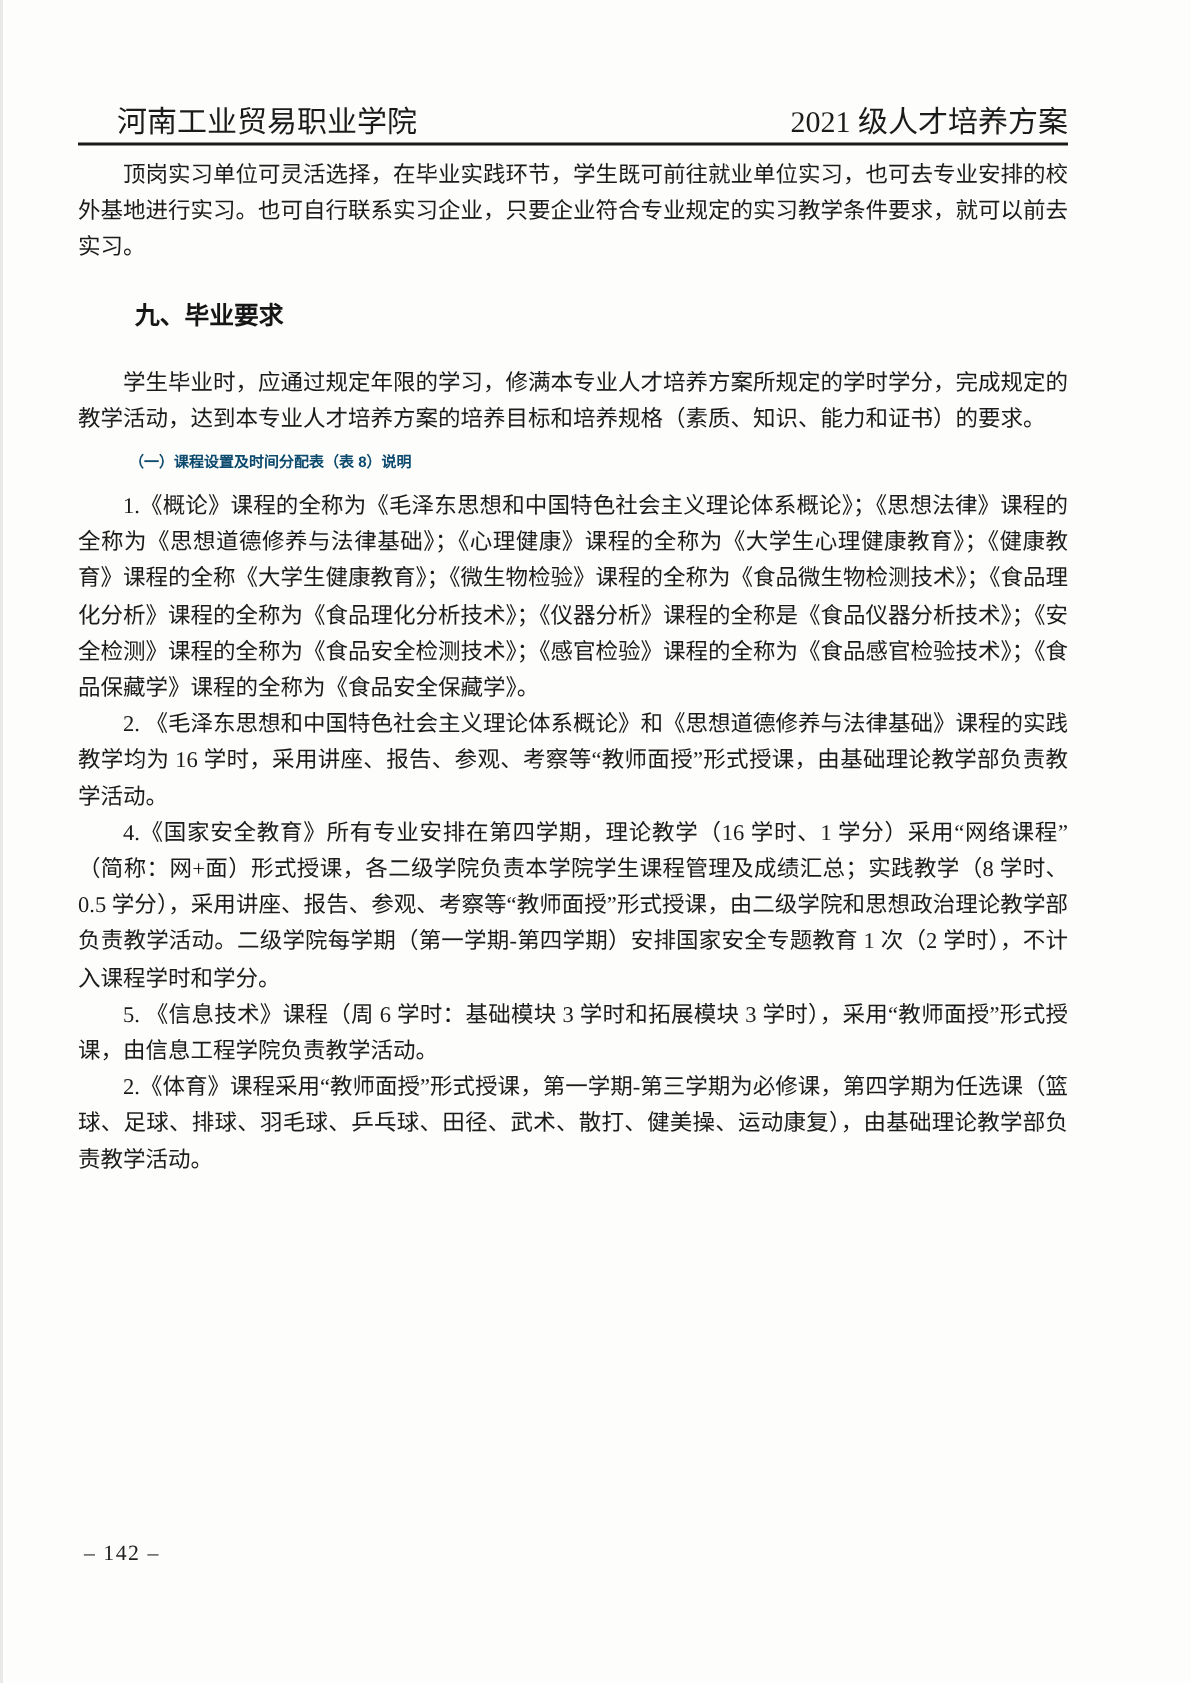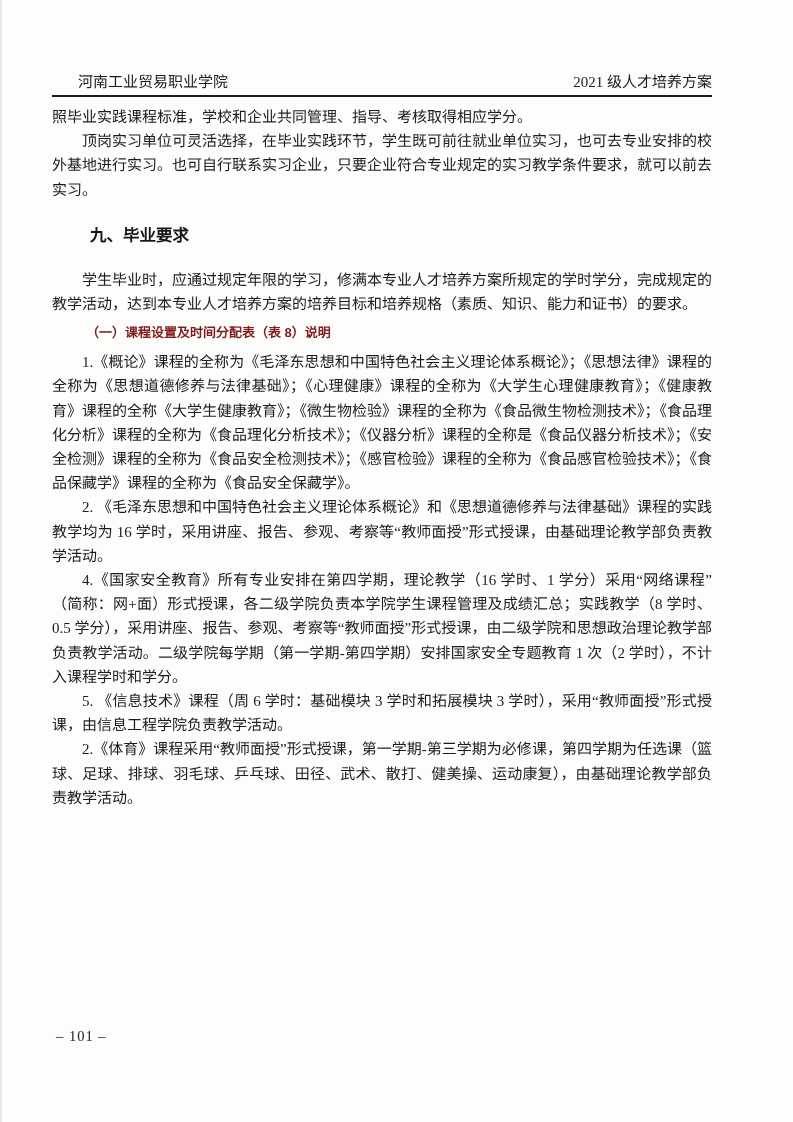--- a/index.html
+++ b/index.html
@@ -17,21 +17,21 @@
     box-shadow: inset 2px 0 0 #e9e9e7;
   }
   .content {
     position: absolute;
     left: 52px; top: 72px; width: 660px;
   }
   .page-header {
     display: flex;
     justify-content: space-between;
     align-items: flex-end;
-    font-size: 15px;
+    font-size: 20px;
     line-height: 20px;
     padding-bottom: 3px;
     border-bottom: 2.5px solid #1a1a1a;
   }
   .page-header .hdr-left { padding-left: 26px; }
   .doc-body {
     margin-top: 8px;
     font-size: 15px;
     line-height: 24.2px;
     text-align: justify;
@@ -46,27 +46,27 @@
     font-size: 16.5px;
     font-weight: bold;
     line-height: 26px;
     margin: 20px 0;
     padding-left: 38px;
     text-align: left;
     color: #161616;
   }
   .sub-heading {
     font-family: "Liberation Sans", "DejaVu Sans", sans-serif;
-    font-size: 13px;
+    font-size: 10px;
     font-weight: bold;
     line-height: 26px;
     margin: 4px 0;
     padding-left: 34px;
     text-align: left;
-    color: #7f1d1d;
+    color: #0c4a6e;
   }
   .page-footer {
     position: absolute;
     left: 56px; top: 1028px;
     font-size: 14.5px;
     letter-spacing: 1px;
     color: #222;
   }
 </style>
 </head>
@@ -74,28 +74,27 @@
 
 <div class="page">
   <div class="content">
 
     <div class="page-header">
       <span class="hdr-left">河南工业贸易职业学院</span>
       <span class="hdr-right">2021 级人才培养方案</span>
     </div>
 
     <div class="doc-body">
-      <p class="no-indent">照毕业实践课程标准，学校和企业共同管理、指导、考核取得相应学分。</p>
       <p>顶岗实习单位可灵活选择，在毕业实践环节，学生既可前往就业单位实习，也可去专业安排的校外基地进行实习。也可自行联系实习企业，只要企业符合专业规定的实习教学条件要求，就可以前去实习。</p>
       <div class="sec-heading">九、毕业要求</div>
       <p>学生毕业时，应通过规定年限的学习，修满本专业人才培养方案所规定的学时学分，完成规定的教学活动，达到本专业人才培养方案的培养目标和培养规格（素质、知识、能力和证书）的要求。</p>
       <div class="sub-heading">（一）课程设置及时间分配表（表 8）说明</div>
       <p>1.《概论》课程的全称为《毛泽东思想和中国特色社会主义理论体系概论》；《思想法律》课程的全称为《思想道德修养与法律基础》；《心理健康》课程的全称为《大学生心理健康教育》；《健康教育》课程的全称《大学生健康教育》；《微生物检验》课程的全称为《食品微生物检测技术》；《食品理化分析》课程的全称为《食品理化分析技术》；《仪器分析》课程的全称是《食品仪器分析技术》；《安全检测》课程的全称为《食品安全检测技术》；《感官检验》课程的全称为《食品感官检验技术》；《食品保藏学》课程的全称为《食品安全保藏学》。</p>
       <p>2. 《毛泽东思想和中国特色社会主义理论体系概论》和《思想道德修养与法律基础》课程的实践教学均为 16 学时，采用讲座、报告、参观、考察等“教师面授”形式授课，由基础理论教学部负责教学活动。</p>
       <p>4.《国家安全教育》所有专业安排在第四学期，理论教学（16 学时、1 学分）采用“网络课程”（简称：网+面）形式授课，各二级学院负责本学院学生课程管理及成绩汇总；实践教学（8 学时、0.5 学分），采用讲座、报告、参观、考察等“教师面授”形式授课，由二级学院和思想政治理论教学部负责教学活动。二级学院每学期（第一学期-第四学期）安排国家安全专题教育 1 次（2 学时），不计入课程学时和学分。</p>
       <p>5. 《信息技术》课程（周 6 学时：基础模块 3 学时和拓展模块 3 学时），采用“教师面授”形式授课，由信息工程学院负责教学活动。</p>
       <p>2.《体育》课程采用“教师面授”形式授课，第一学期-第三学期为必修课，第四学期为任选课（篮球、足球、排球、羽毛球、乒乓球、田径、武术、散打、健美操、运动康复），由基础理论教学部负责教学活动。</p>
     </div>
 
   </div>
 
-  <div class="page-footer">– 101 –</div>
+  <div class="page-footer">– 142 –</div>
 </div>
 
 </body></html>

